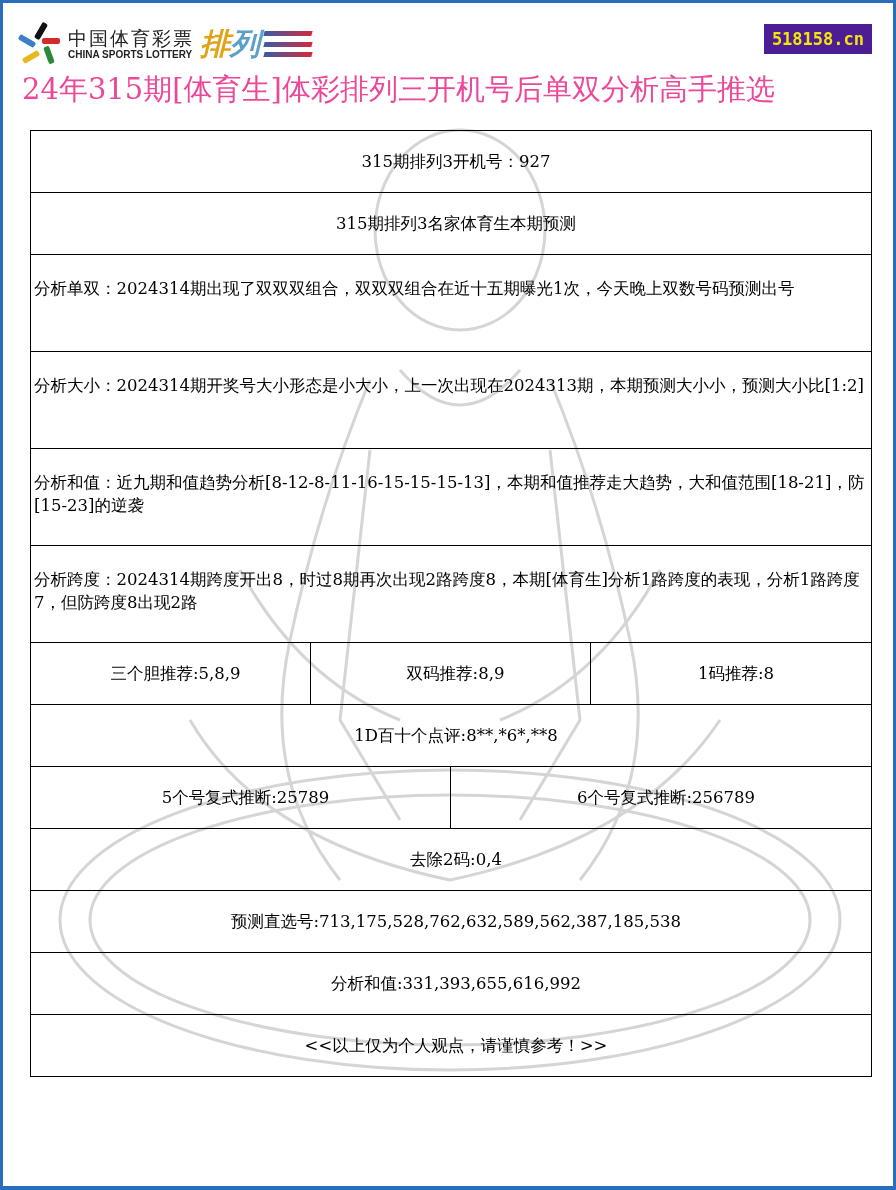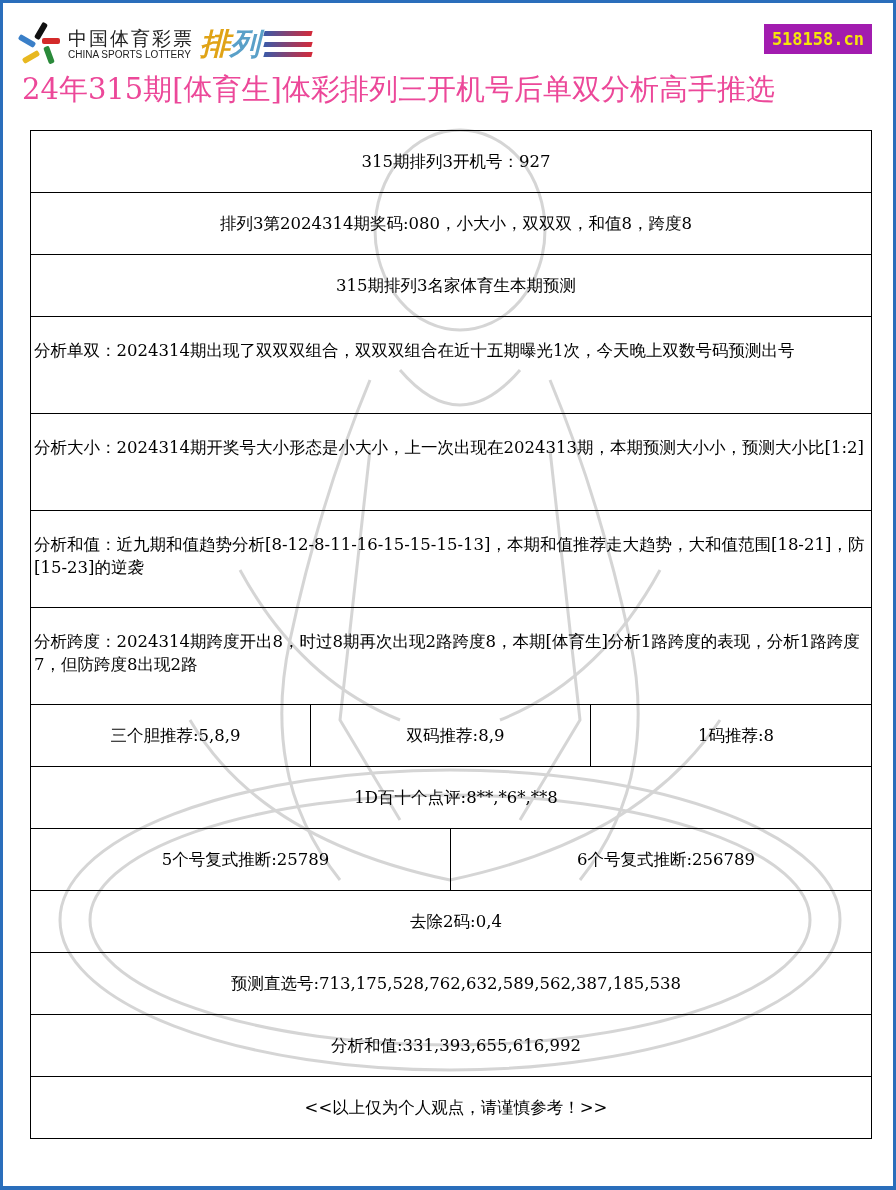--- a/index.html
+++ b/index.html
@@ -6,27 +6,27 @@
   body { width:896px; height:1190px; background:#ffffff; position:relative; overflow:hidden;
          font-family:"DejaVu Serif","Liberation Serif",serif; }
   .frame { position:absolute; left:0; top:0; width:896px; height:1190px; box-sizing:border-box;
            border:3px solid #2a6ebb; border-top-width:3px; border-bottom-width:4px; background:#fff; }
   .header { position:absolute; left:0; top:4px; width:890px; height:120px; }
   .logo { position:absolute; left:18px; top:18px; height:44px; display:flex; align-items:center; }
   .logo-mark { width:44px; height:44px; position:relative; }
   .logo-mark span { position:absolute; display:block; height:6px; border-radius:2px; }
   .logo-cn { margin-left:6px; display:flex; flex-direction:column; }
   .logo-cn .cn { font-family:"DejaVu Sans","Liberation Sans",sans-serif; font-size:19px; color:#222; letter-spacing:2px; line-height:22px; }
-  .logo-cn .en { font-family:"Liberation Sans","DejaVu Sans",sans-serif; font-size:10px; font-weight:normal; color:#222; line-height:12px; }
+  .logo-cn .en { font-family:"Liberation Sans","DejaVu Sans",sans-serif; font-size:10px; font-weight:bold; color:#222; line-height:12px; }
   .logo-p3 { margin-left:6px; display:flex; align-items:center; font-family:"DejaVu Sans",sans-serif; font-weight:bold; font-style:italic; font-size:30px; }
   .logo-p3 .c1 { color:#e0a316; }
   .logo-p3 .c2 { color:#5aa0c8; }
   .logo-p3 .three { display:inline-flex; flex-direction:column; justify-content:space-between; height:26px; width:48px; margin-left:4px; }
   .logo-p3 .three i { display:block; height:5px; background:linear-gradient(90deg,#3a5aa8,#d42a3a); transform:skewX(-15deg); }
-  .site-badge { position:absolute; right:18px; top:20px; background:#a21caf; color:#f5e60a;
+  .site-badge { position:absolute; right:18px; top:20px; background:#4c1d95; color:#f5e60a;
                 font-family:"DejaVu Sans Mono","Liberation Mono",monospace; font-size:17px; font-weight:bold;
                 padding:4px 8px; line-height:22px; }
   .title { position:absolute; left:22px; top:66px; font-size:29px; color:#ec4899; white-space:nowrap; letter-spacing:0px; }
   .table { position:absolute; left:30px; top:130px; width:841px; border-collapse:collapse; table-layout:fixed;
            background:transparent; }
   .table td { border:1px solid #000; font-size:16.5px; color:#000; height:61px; padding:0 3px; line-height:23px; }
   .table td.c { text-align:center;padding-left:13px; }
   .table td.l { text-align:left; vertical-align:top; padding-top:22px; height:74px; }
   .wm { position:absolute; left:40px; top:120px; width:820px; height:1000px; opacity:0.35; pointer-events:none; }
 </style>
@@ -83,23 +83,20 @@
     <col style="width:280px">
       <col style="width:140px">
       <col style="width:140px">
       <col style="width:281px">
   </colgroup>
   <tbody>
       <tr>
         <td class="c" colspan="4">315期排列3开机号：927</td>
       </tr>
   <tr>
-        <td class="c" colspan="4">排列3第2024314期奖码:080，小大小，双双双，和值8，跨度8</td>
-      </tr>
-  <tr>
         <td class="c" colspan="4">315期排列3名家体育生本期预测</td>
       </tr>
   <tr>
         <td class="l" colspan="4">分析单双：2024314期出现了双双双组合，双双双组合在近十五期曝光1次，今天晚上双数号码预测出号</td>
       </tr>
   <tr>
         <td class="l" colspan="4">分析大小：2024314期开奖号大小形态是小大小，上一次出现在2024313期，本期预测大小小，预测大小比[1:2]</td>
       </tr>
   <tr>
         <td class="l" colspan="4">分析和值：近九期和值趋势分析[8-12-8-11-16-15-15-15-13]，本期和值推荐走大趋势，大和值范围[18-21]，防[15-23]的逆袭</td>

